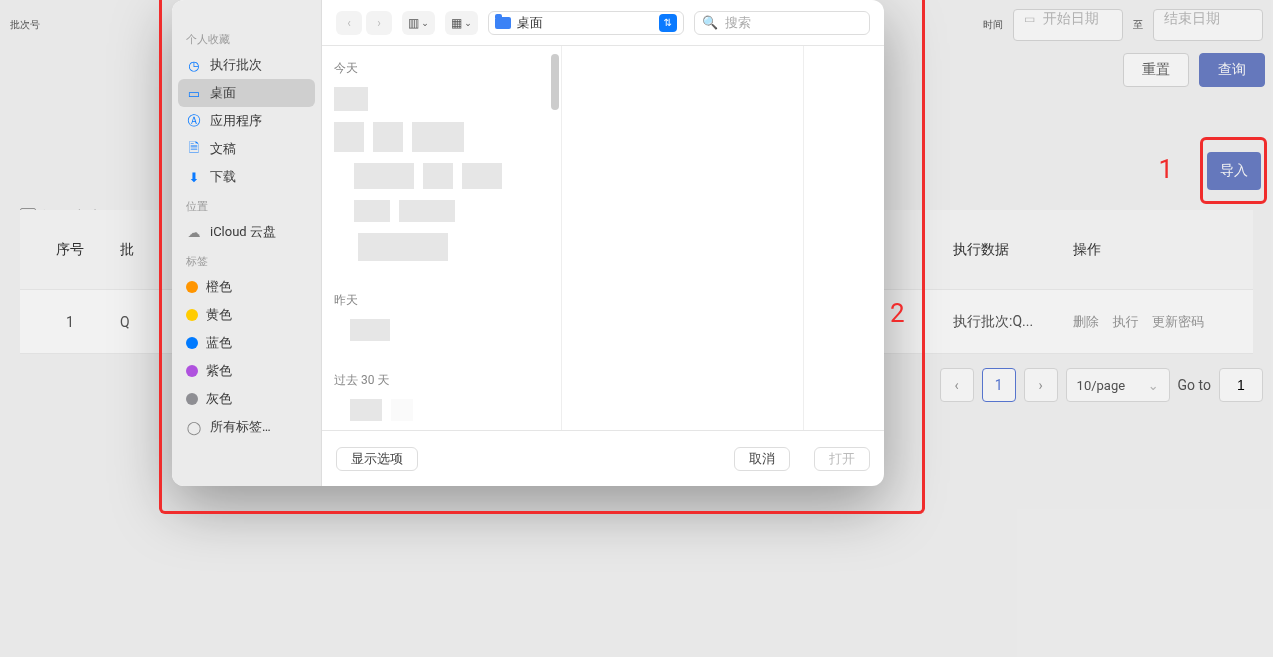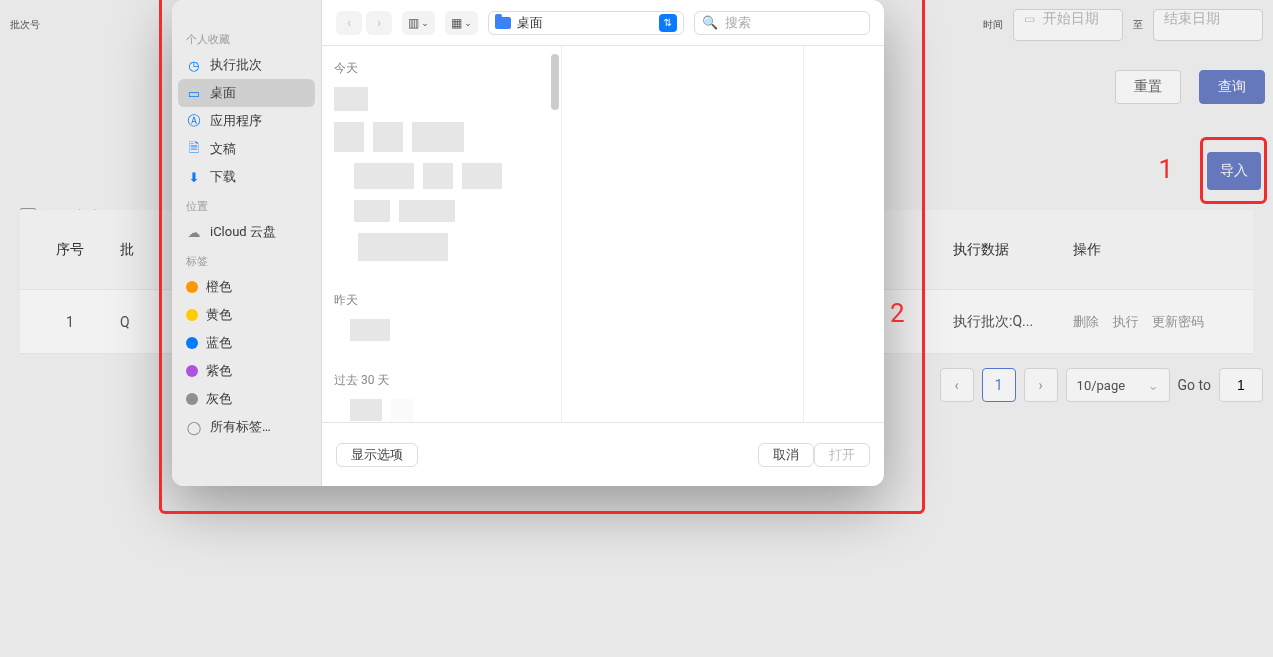--- a/index.html
+++ b/index.html
@@ -20,21 +20,21 @@
   .bg-search-row {
     position: absolute; top: 0; left: 0; right: 0; height: 50px;
     display: flex; align-items: center; gap: 10px; padding: 0 10px;
   }
   .bg-label { color: #555; font-size: 10px; }
   .bg-input {
     border: 1px solid #d8d8d8; border-radius: 4px; background: #fff;
     height: 32px; padding: 0 10px; font-size: 14px; color: #bbb;
   }
   .bg-btn-row {
-    position: absolute; top: 70px; right: 8px; display: flex; gap: 18px;
+    position: absolute; top: 53px; right: 8px; display: flex; gap: 10px;
   }
   .bg-btn {
     height: 34px; padding: 0 18px; border-radius: 4px; font-size: 14px;
     border: 1px solid #d8d8d8; background: #fff; color: #666; display:flex;align-items:center;
   }
   .bg-btn-primary { background: #6b7fc7; color: #fff; border-color:#6b7fc7; }
 
   .bg-header-row { position:absolute; top:168px; left:20px; display:flex; align-items:flex-start; gap:6px;margin-top:40px;}
   .bg-header-icon { width:16px;height:16px;border:1.5px solid #999; border-radius:2px; display:inline-block;}
   .bg-header-text { font-size:15px; color:#333; }
@@ -127,22 +127,22 @@
     font-size:12px; color:#999; position:relative;
   }
   .finder-col .scrollbar {
     position:absolute; right:2px; top:8px; width:8px; height:56px; background:#ccc;border-radius:4px;
   }
   .section-hdr { font-size:12px; color:#888; margin:6px 0; }
   .pixelate {
     display:inline-block; background:#e6e6e6; margin:4px 6px 4px 0;
   }
   .finder-footer {
-    height:64px; border-top:1px solid #e5e5e5; display:flex; align-items:center;
-    padding:0 14px; gap:0;
+    height:56px; border-top:1px solid #e5e5e5; display:flex; align-items:center;
+    padding:0 14px; gap:24px;
   }
   .footer-btn {
     height:24px; padding:0 14px; border-radius:6px; border:1px solid #ddd; background:#fff;
     font-size:13px; color:#444;
   }
   .footer-btn.open { color:#bbb; }
   .footer-spacer { flex:1; }
 
   .folder-glyph {
     width:16px;height:12px;background:#3b82f6;border-radius:2px;position:relative;

